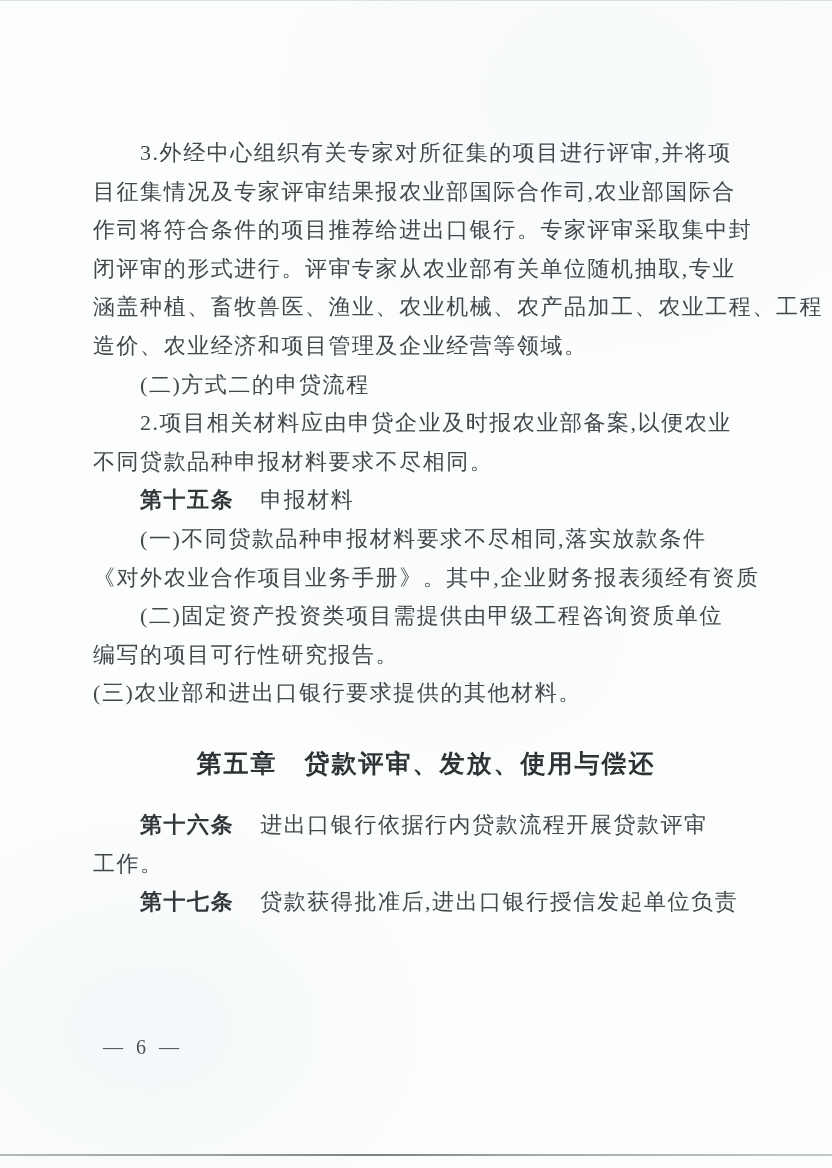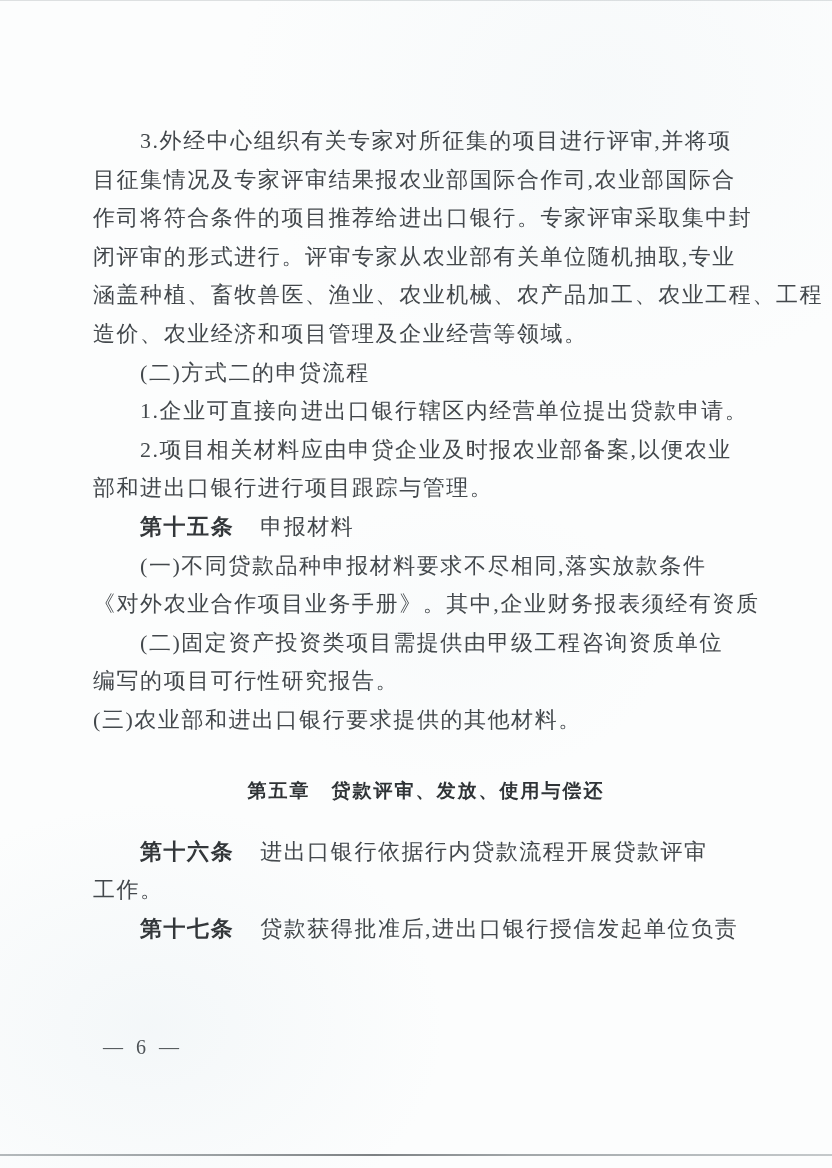--- a/index.html
+++ b/index.html
@@ -24,21 +24,21 @@
     background: rgba(150,158,163,0.30);
   }
   .edge-bottom {
     position: absolute; left: 0; top: 1154px;
     width: 100%; height: 2px;
     background: linear-gradient(90deg,
       #a2a8ab 0%, #848a8d 25%, #5d6265 45%, #8a9093 62%, #a4aaad 82%, #b7bcbe 100%);
     opacity: 0.8;
   }
   .doc {
-    position: absolute; left: 93px; top: 122px;
+    position: absolute; left: 93px; top: 134px;
     width: 666px;
     color: #43484c;
     font-size: 22px;
     letter-spacing: 1.55px;
   }
   .line {
     height: 38.6px;
     line-height: 38.6px;
     white-space: nowrap;
   }
@@ -50,21 +50,21 @@
   }
   .gap { display: inline-block; width: 26px; }
   .chapter {
     height: 39px;
     line-height: 39px;
     margin-top: 31px;
     margin-bottom: 23px;
     text-align: center;
     font-family: "Liberation Sans", sans-serif;
     font-weight: 700;
-    font-size: 19px;
+    font-size: 25px;
     letter-spacing: 2px;
     color: #2f3336;
     white-space: nowrap;
   }
   .page-num {
     position: absolute; left: 103px; top: 1036px;
     font-size: 20px;
     letter-spacing: 4px;
     color: #4e5357;
   }
@@ -76,23 +76,22 @@
   <div class="edge-top"></div>
 
   <div class="doc">
     <div class="line indent">3.外经中心组织有关专家对所征集的项目进行评审,并将项</div>
     <div class="line">目征集情况及专家评审结果报农业部国际合作司,农业部国际合</div>
     <div class="line">作司将符合条件的项目推荐给进出口银行。专家评审采取集中封</div>
     <div class="line">闭评审的形式进行。评审专家从农业部有关单位随机抽取,专业</div>
     <div class="line">涵盖种植、畜牧兽医、渔业、农业机械、农产品加工、农业工程、工程</div>
     <div class="line">造价、农业经济和项目管理及企业经营等领域。</div>
     <div class="line indent">(二)方式二的申贷流程</div>
-    <div class="line indent">1.企业可直接向进出口银行辖区内经营单位提出贷款申请。</div>
     <div class="line indent">2.项目相关材料应由申贷企业及时报农业部备案,以便农业</div>
-    <div class="line">部和进出口银行进行项目跟踪与管理。</div>
+    <div class="line">不同贷款品种申报材料要求不尽相同。</div>
     <div class="line indent"><span class="term">第十五条</span><span class="gap"></span><span>申报材料</span></div>
     <div class="line indent">(一)不同贷款品种申报材料要求不尽相同,落实放款条件</div>
     <div class="line">《对外农业合作项目业务手册》。其中,企业财务报表须经有资质</div>
     <div class="line indent">(二)固定资产投资类项目需提供由甲级工程咨询资质单位</div>
     <div class="line">编写的项目可行性研究报告。</div>
     <div class="line">(三)农业部和进出口银行要求提供的其他材料。</div>
     <div class="chapter">第五章　贷款评审、发放、使用与偿还</div>
     <div class="line indent"><span class="term">第十六条</span><span class="gap"></span><span>进出口银行依据行内贷款流程开展贷款评审</span></div>
     <div class="line">工作。</div>
     <div class="line indent"><span class="term">第十七条</span><span class="gap"></span><span>贷款获得批准后,进出口银行授信发起单位负责</span></div>

